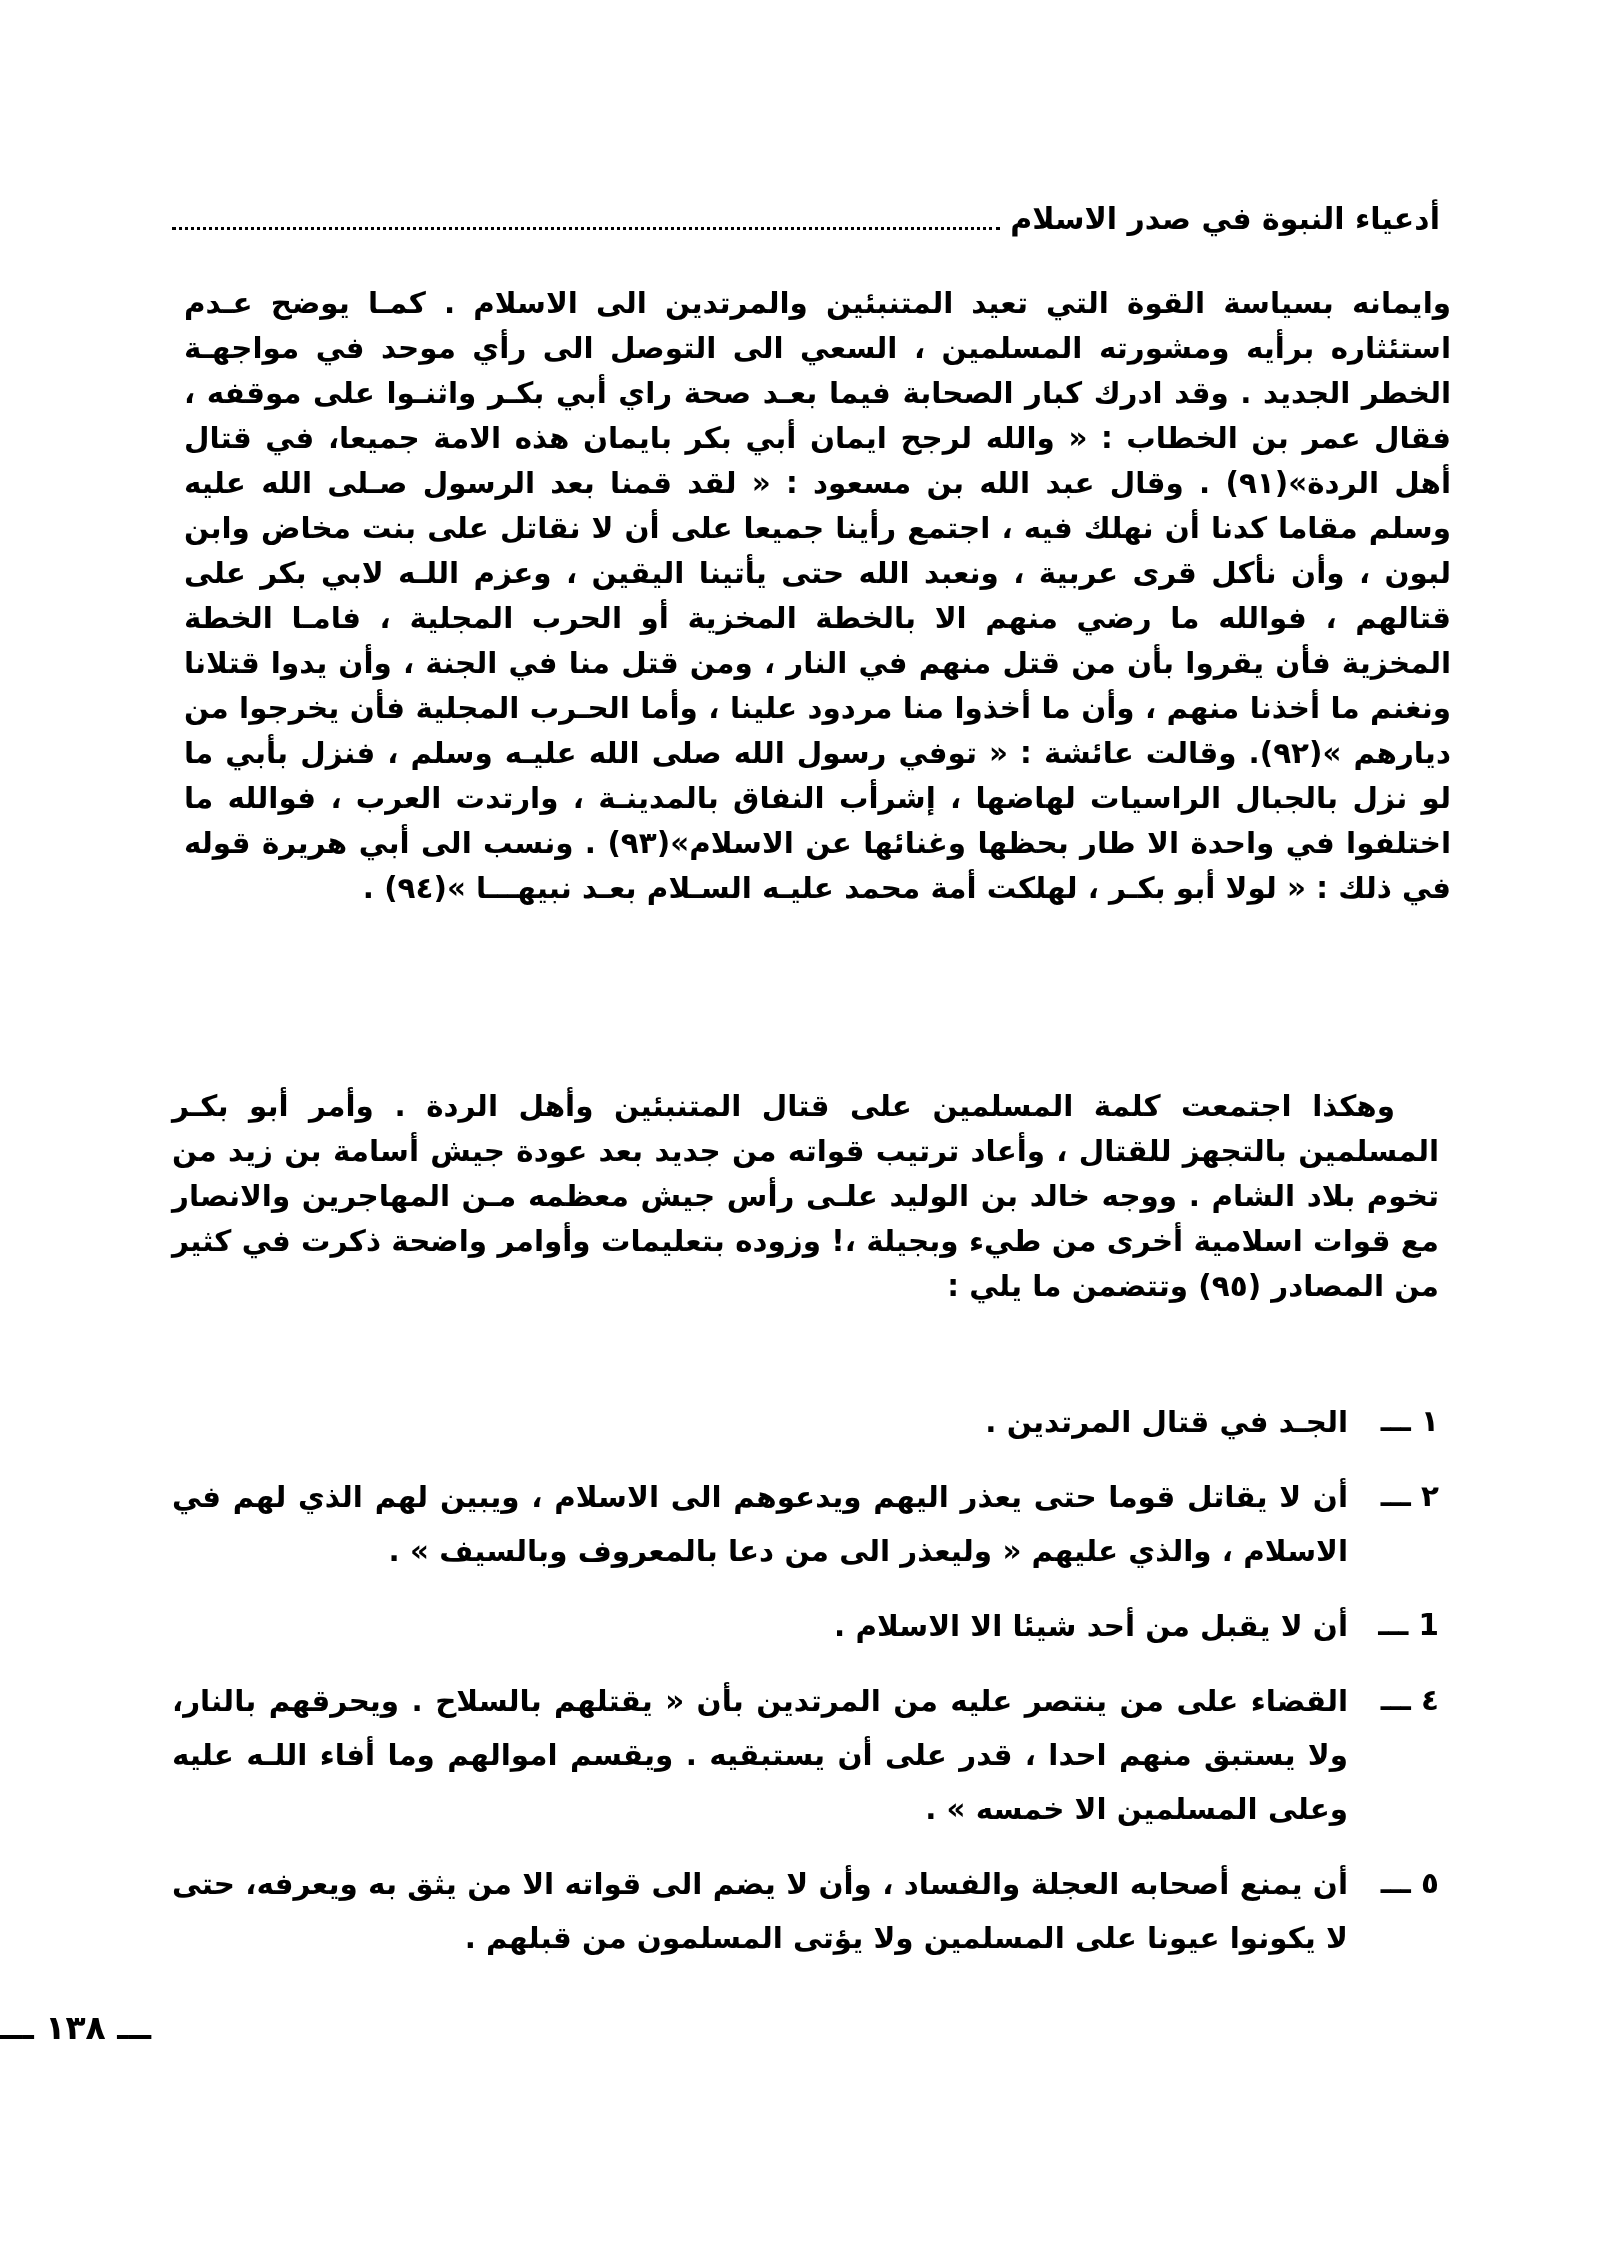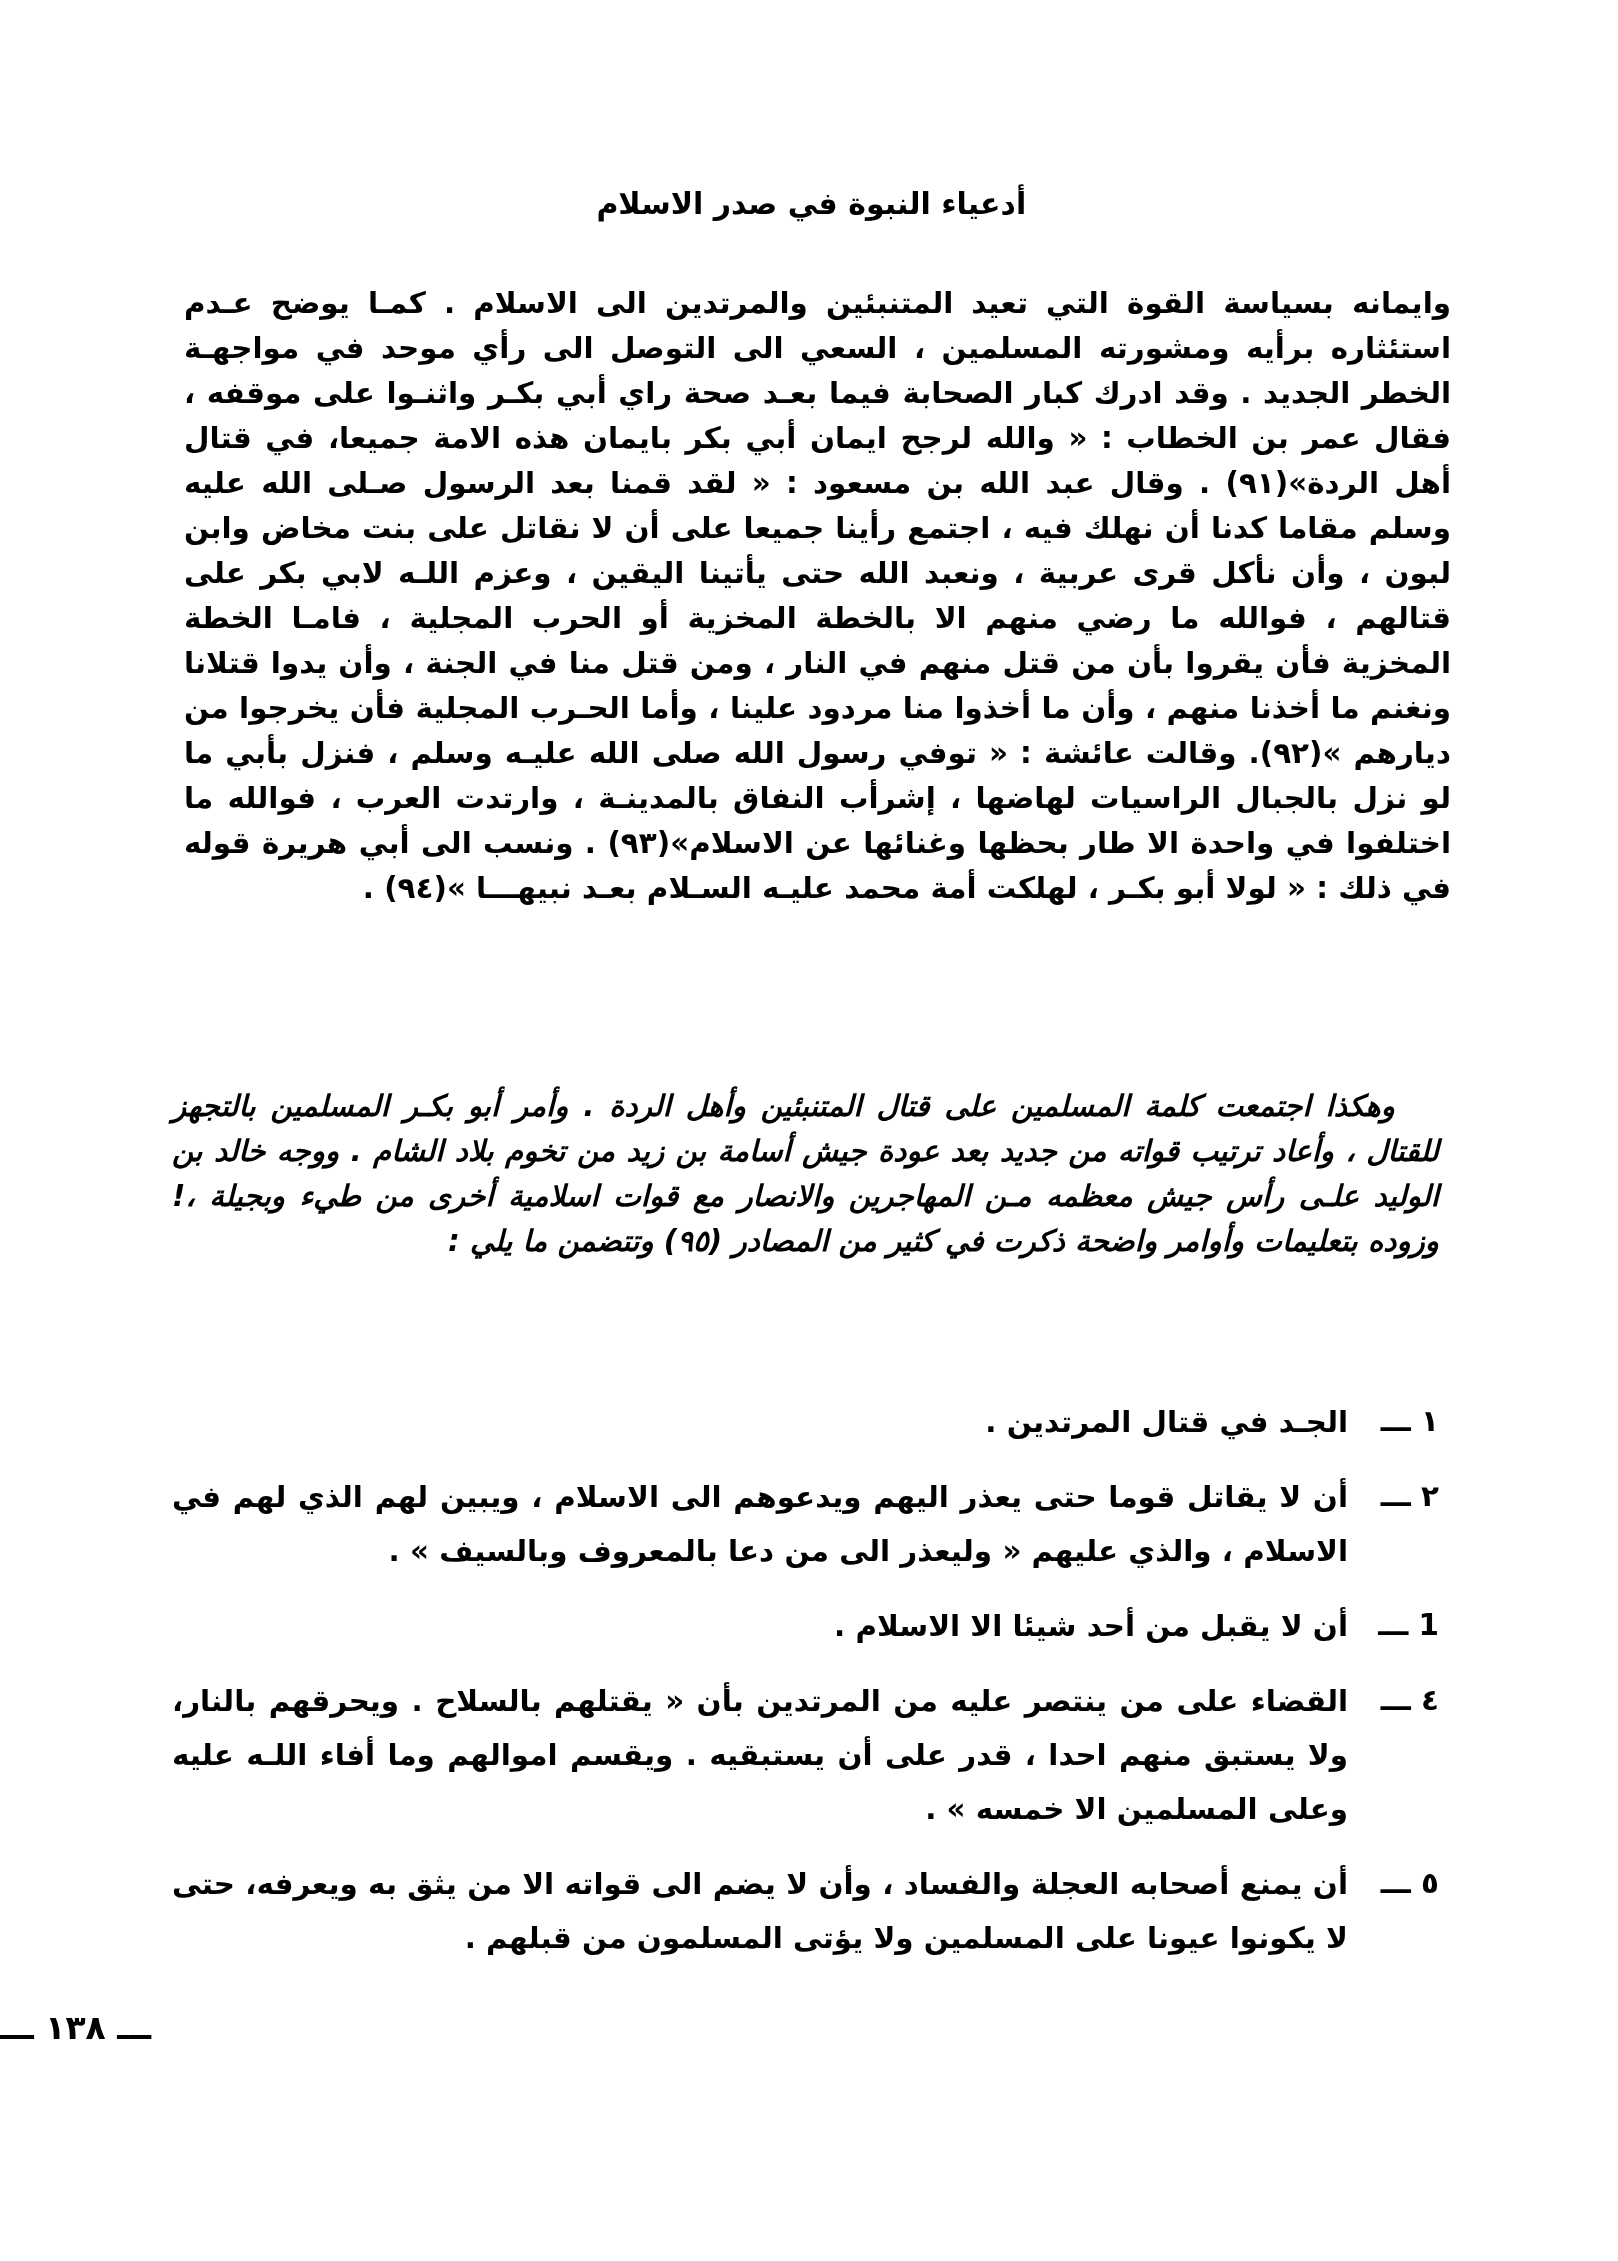--- a/index.html
+++ b/index.html
@@ -1,30 +1,30 @@
 <!DOCTYPE html>
 <html style="font-size:12px"><head>
 <meta charset="utf-8">
 <style>
   html, body { margin: 0; padding: 0; background: #ffffff; }
   body { width: 1619px; height: 2261px; position: relative; overflow: hidden;
          font-family: "DejaVu Sans", sans-serif; color: #000; }
   .page { position: absolute; left: 0; top: 0; width: 1619px; height: 2261px; background: #fff; }
 
   .running-head { position: absolute; left: 172px; top: 189px; width: 1268px; height: 45px;
-                  direction: rtl; display: flex; align-items: center; flex-direction: column; }
+                  direction: rtl; display: flex; align-items: flex-end; }
   .running-title { font-family: "DejaVu Sans", sans-serif; font-weight: bold; font-size: 30px;
                    white-space: nowrap; line-height: 1; padding-left: 10.6px; }
   .running-rule { flex: 1; height: 0; border-bottom: 3.8px dotted #000; margin-bottom: 4.5px; }
 
   .body-text { position: absolute; left: 172px; width: 1267px; direction: rtl; text-align: justify;
                font-family: "DejaVu Sans", sans-serif; font-size: 29.4px; line-height: 45px; font-weight: bold; }
   .body-text p { margin: 0; text-align-last: right; }
   .para1 { top: 281px; margin-left: 12px; }
-  .para2 { top: 1084px; font-style: italic; }
+  .para2 { top: 1084px; }
   .indent { text-indent: 44px; }
 
   .list { position: absolute; left: 172px; width: 1267px; top: 1395px; direction: rtl;
           font-family: "DejaVu Sans", sans-serif; font-size: 29.4px; line-height: 53px; font-weight: bold; }
   .list-item { display: flex; flex-direction: row; margin-bottom: 21px; }
   .list-num { width: 91px; flex: none; white-space: nowrap; }
   .list-text { flex: 1; text-align: justify; text-align-last: right; line-height: 54px; }
 
   .page-number { position: absolute; left: 0; width: 1619px; top: 2008px; text-align: left;
                  font-family: "DejaVu Sans", sans-serif; font-weight: bold; font-size: 33px; direction: rtl; }

